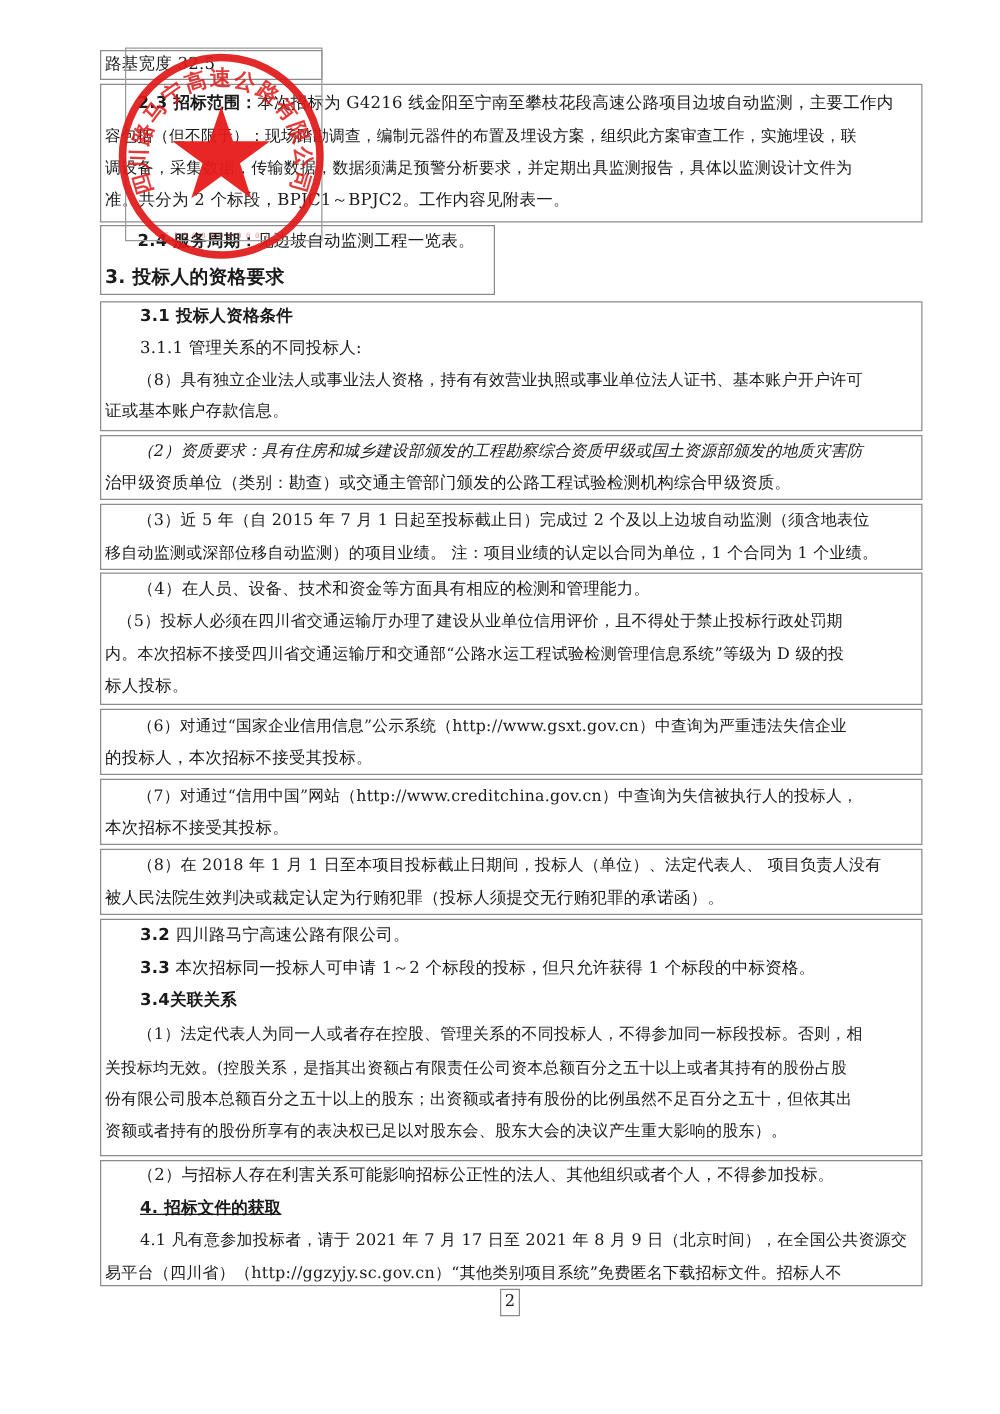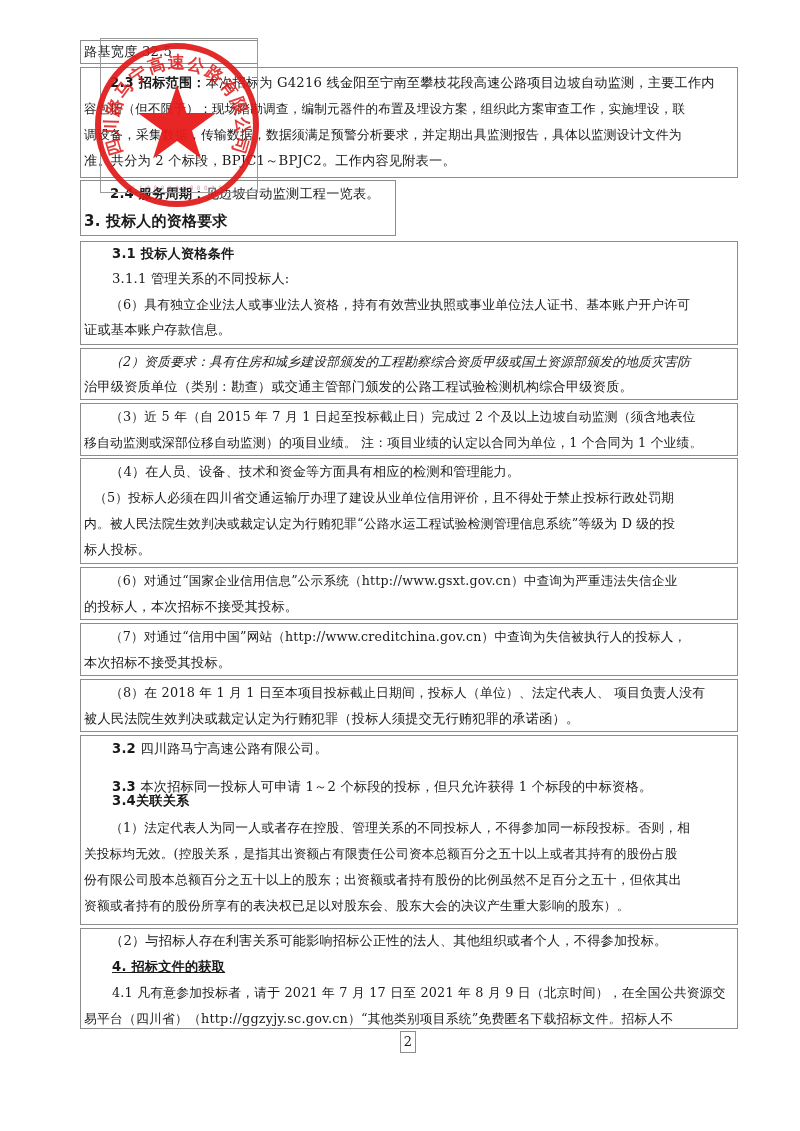--- a/index.html
+++ b/index.html
@@ -49,54 +49,54 @@
 
 <div class="box" style="left:80px;top:180px;width:316px;height:56px;"></div>
 <div class="line" style="left:110px;top:186px;">
   <span class="bold">2.4 服务周期：</span><span>见边坡自动监测工程一览表。</span>
 </div>
 <div class="line heading3" style="left:84px;top:213px;">3. 投标人的资格要求</div>
 
 <div class="box" style="left:80px;top:241px;width:658px;height:104px;"></div>
 <div class="line bold" style="left:112px;top:246px;">3.1 投标人资格条件</div>
 <div class="line" style="left:112px;top:271px;">3.1.1 管理关系的不同投标人:</div>
-<div class="line" style="left:110px;top:297px;font-size:12.8px;">（6）具有独立企业法人或事业法人资格，持有有效营业执照或事业单位法人证书、基本账户开户许可</div>
+<div class="line" style="left:110px;top:297px;font-size:12.8px;">（8）具有独立企业法人或事业法人资格，持有有效营业执照或事业单位法人证书、基本账户开户许可</div>
 <div class="line" style="left:84px;top:322px;">证或基本账户存款信息。</div>
 
 <div class="box" style="left:80px;top:348px;width:658px;height:52px;"></div>
 <div class="line" style="left:110px;top:354px;font-size:12.8px;font-style:italic;">（2）资质要求：具有住房和城乡建设部颁发的工程勘察综合资质甲级或国土资源部颁发的地质灾害防</div>
 <div class="line" style="left:84px;top:379px;">治甲级资质单位（类别：勘查）或交通主管部门颁发的公路工程试验检测机构综合甲级资质。</div>
 
 <div class="box" style="left:80px;top:403px;width:658px;height:53px;"></div>
 <div class="line" style="left:110px;top:409px;font-size:12.8px;text-align:center;">（3）近 5 年（自 2015 年 7 月 1 日起至投标截止日）完成过 2 个及以上边坡自动监测（须含地表位</div>
 <div class="line" style="left:84px;top:435px;font-size:12.8px;">移自动监测或深部位移自动监测）的项目业绩。 注：项目业绩的认定以合同为单位，1 个合同为 1 个业绩。</div>
 
 <div class="box" style="left:80px;top:458px;width:658px;height:106px;"></div>
 <div class="line" style="left:110px;top:464px;">（4）在人员、设备、技术和资金等方面具有相应的检测和管理能力。</div>
 <div class="line" style="left:94px;top:490px;font-size:12.8px;text-align:center;">（5）投标人必须在四川省交通运输厅办理了建设从业单位信用评价，且不得处于禁止投标行政处罚期</div>
-<div class="line" style="left:84px;top:516px;font-size:12.8px;">内。被人民法院生效判决或裁定认定为行贿犯罪“公路水运工程试验检测管理信息系统”等级为 D 级的投</div>
+<div class="line" style="left:84px;top:516px;font-size:12.8px;">内。本次招标不接受四川省交通运输厅和交通部“公路水运工程试验检测管理信息系统”等级为 D 级的投</div>
 <div class="line" style="left:84px;top:542px;">标人投标。</div>
 
 <div class="box" style="left:80px;top:567px;width:658px;height:53px;"></div>
 <div class="line" style="left:110px;top:573px;font-size:12.6px;">（6）对通过“国家企业信用信息”公示系统（http://www.gsxt.gov.cn）中查询为严重违法失信企业</div>
 <div class="line" style="left:84px;top:599px;">的投标人，本次招标不接受其投标。</div>
 
 <div class="box" style="left:80px;top:623px;width:658px;height:53px;"></div>
 <div class="line" style="left:110px;top:629px;font-size:12.6px;">（7）对通过“信用中国”网站（http://www.creditchina.gov.cn）中查询为失信被执行人的投标人，</div>
 <div class="line" style="left:84px;top:655px;">本次招标不接受其投标。</div>
 
 <div class="box" style="left:80px;top:679px;width:658px;height:53px;"></div>
 <div class="line" style="left:110px;top:685px;font-size:12.8px;">（8）在 2018 年 1 月 1 日至本项目投标截止日期间，投标人（单位）、法定代表人、 项目负责人没有</div>
 <div class="line" style="left:84px;top:711px;">被人民法院生效判决或裁定认定为行贿犯罪（投标人须提交无行贿犯罪的承诺函）。</div>
 
 <div class="box" style="left:80px;top:735px;width:658px;height:190px;"></div>
 <div class="line" style="left:112px;top:741px;">
   <span class="bold">3.2</span> <span>四川路马宁高速公路有限公司。</span>
 </div>
-<div class="line" style="left:112px;top:767px;margin-top:12px;">
+<div class="line" style="left:112px;top:767px;">
   <span class="bold">3.3</span> <span>本次招标同一投标人可申请 1～2 个标段的投标，但只允许获得 1 个标段的中标资格。</span>
 </div>
 <div class="line bold" style="left:112px;top:793px;">3.4关联关系</div>
 <div class="line" style="left:110px;top:820px;font-size:12.8px;">（1）法定代表人为同一人或者存在控股、管理关系的不同投标人，不得参加同一标段投标。否则，相</div>
 <div class="line" style="left:84px;top:846px;font-size:12.6px;">关投标均无效。(控股关系，是指其出资额占有限责任公司资本总额百分之五十以上或者其持有的股份占股</div>
 <div class="line" style="left:84px;top:872px;font-size:12.8px;">份有限公司股本总额百分之五十以上的股东；出资额或者持有股份的比例虽然不足百分之五十，但依其出</div>
 <div class="line" style="left:84px;top:898px;font-size:12.8px;">资额或者持有的股份所享有的表决权已足以对股东会、股东大会的决议产生重大影响的股东）。</div>
 
 <div class="box" style="left:80px;top:928px;width:658px;height:101px;"></div>
 <div class="line" style="left:110px;top:933px;">（2）与招标人存在利害关系可能影响招标公正性的法人、其他组织或者个人，不得参加投标。</div>

